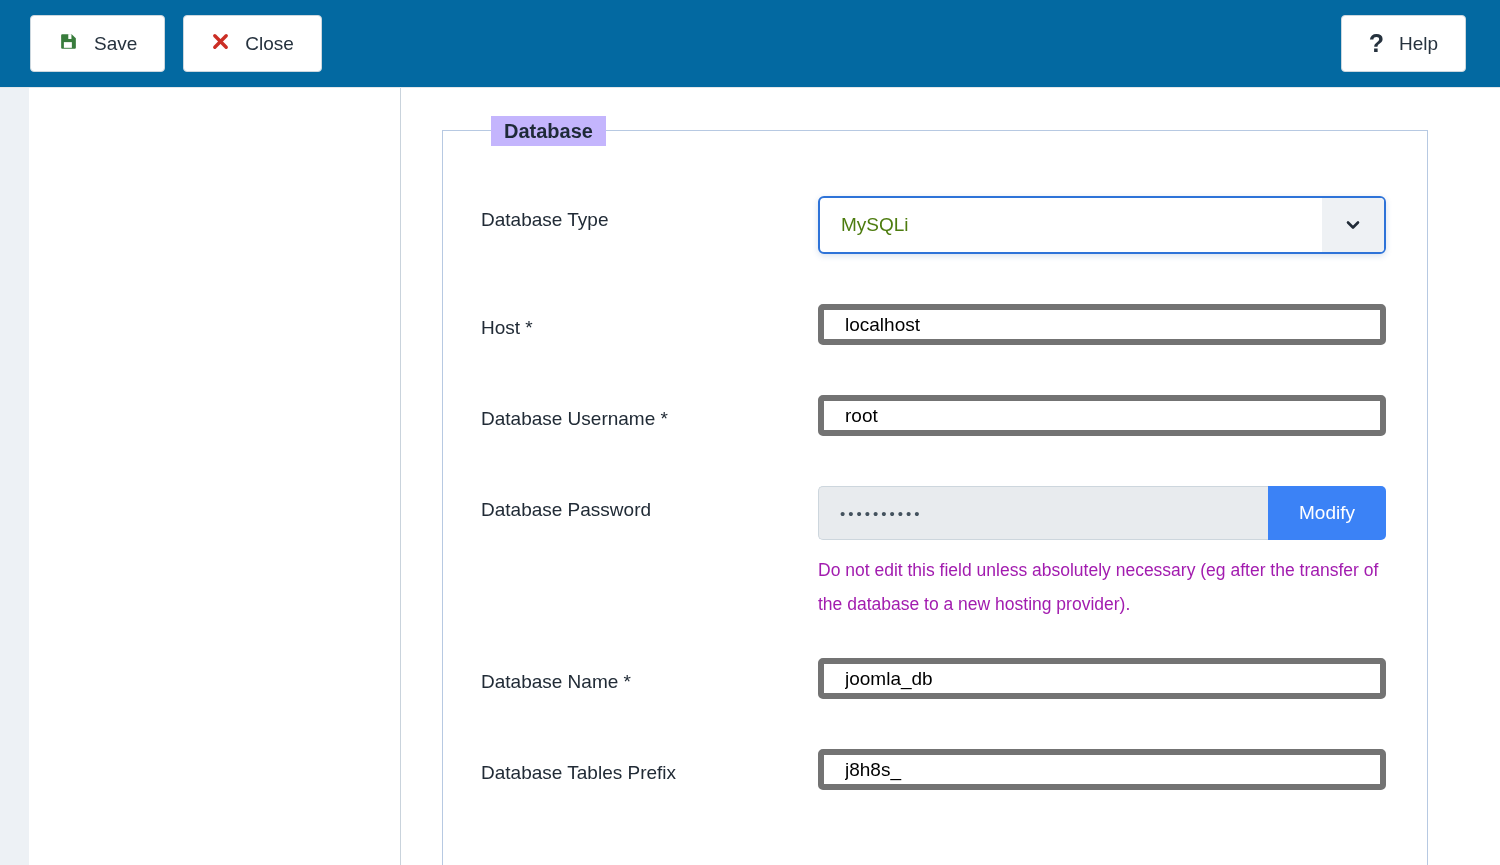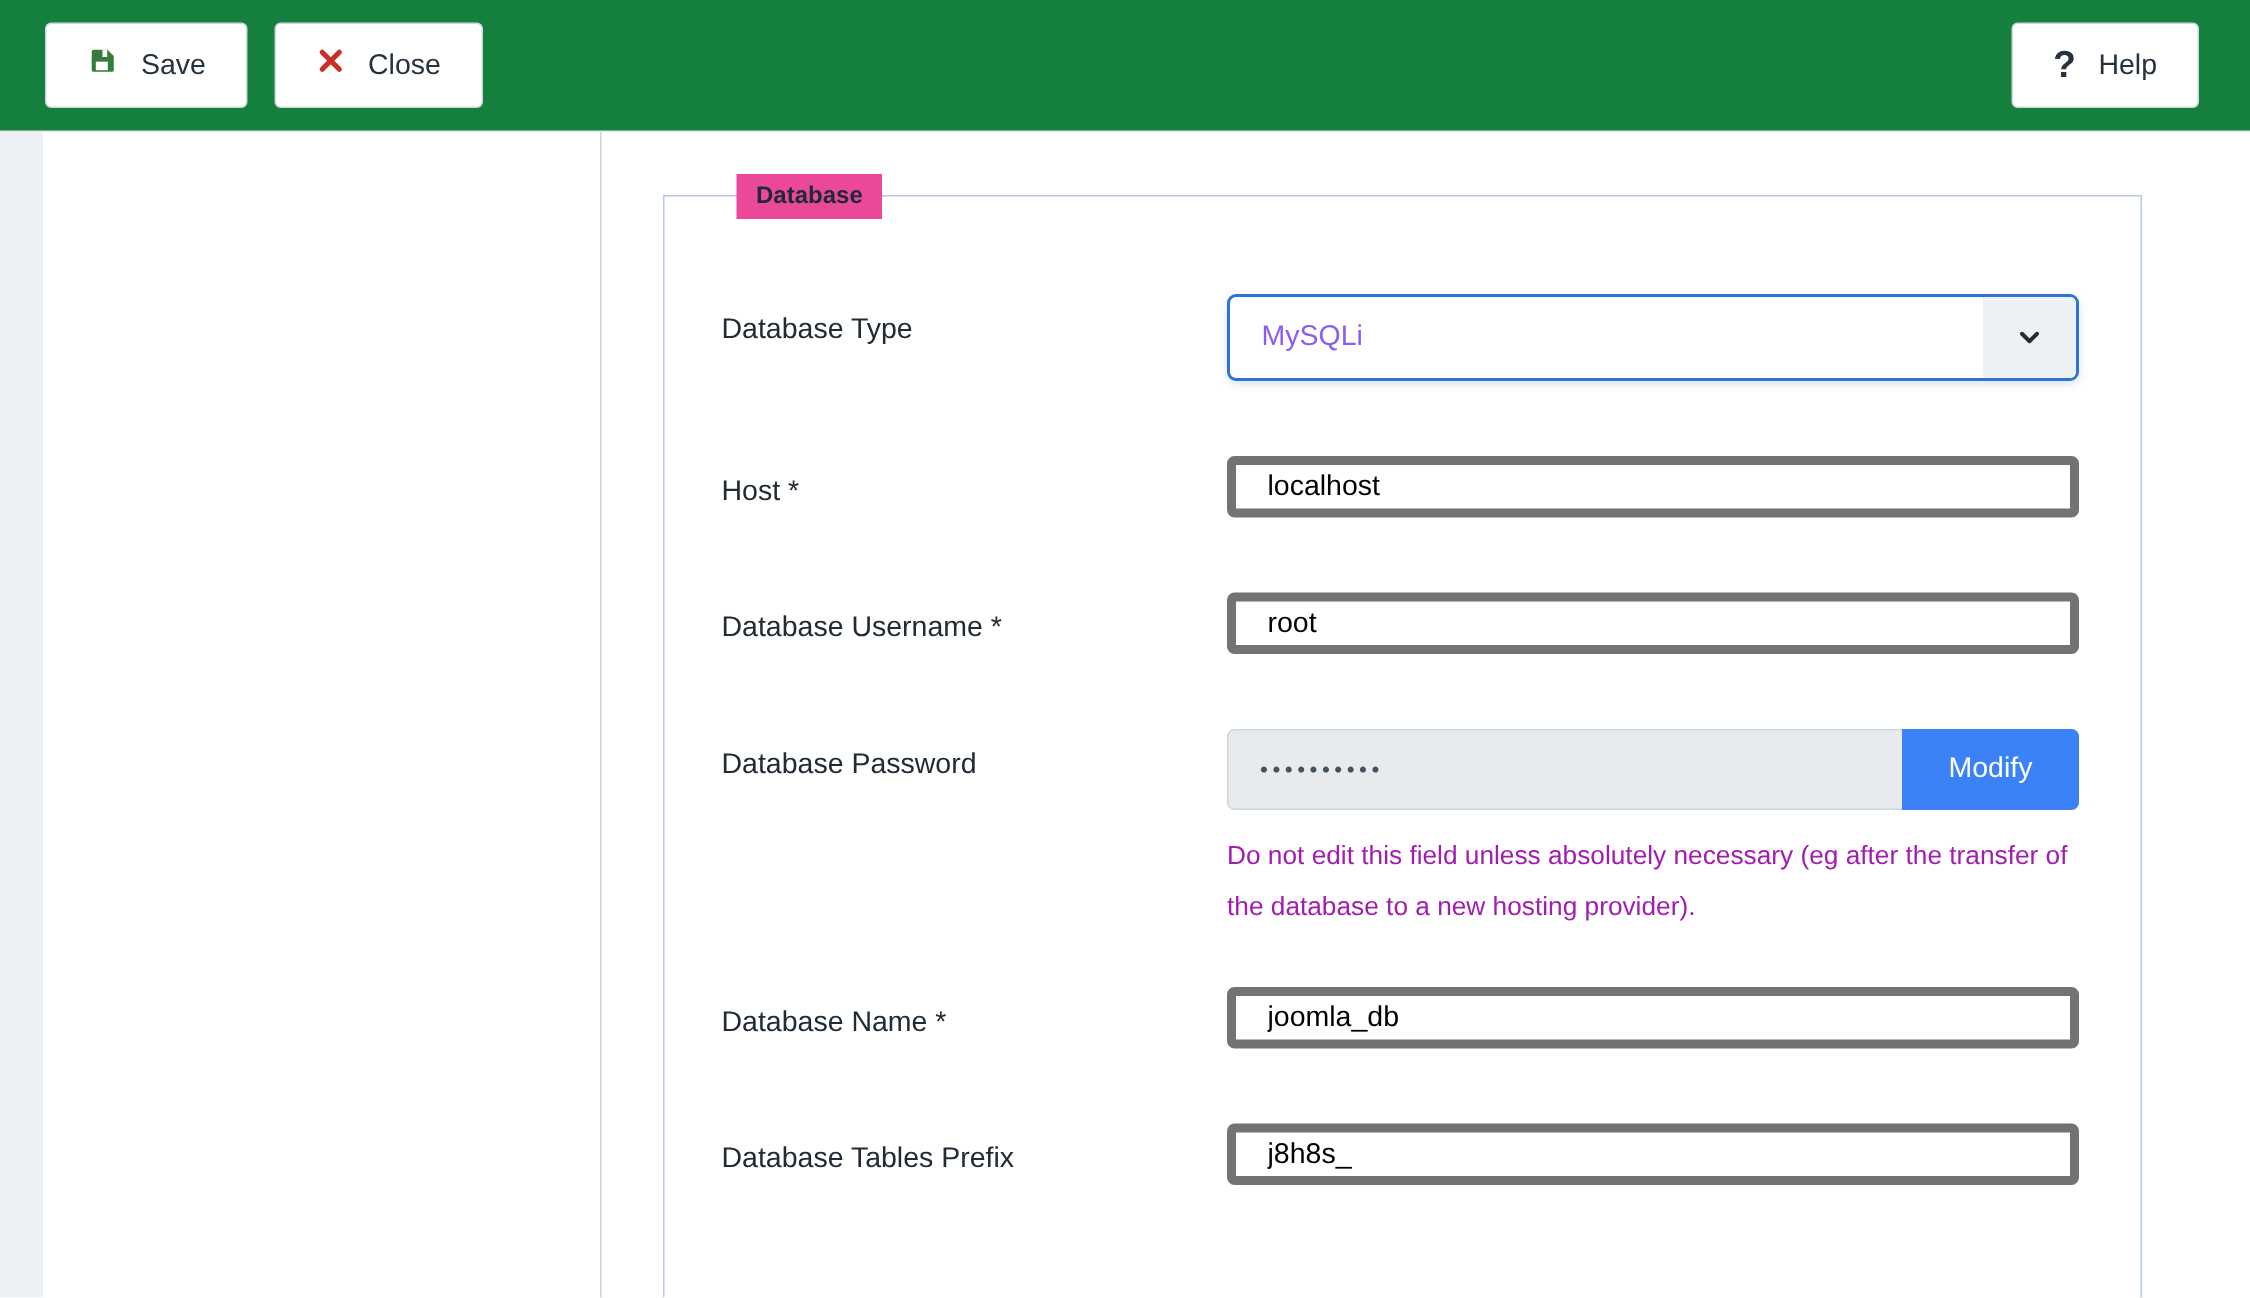--- a/index.html
+++ b/index.html
@@ -1,21 +1,21 @@
 <!DOCTYPE html>
 <html><head>
 <meta charset="utf-8">
 <style>
   * { margin:0; padding:0; box-sizing:border-box; }
   html,body { width:1500px; height:865px; overflow:hidden; background:#fff;
     font-family:"Liberation Sans", sans-serif; }
 
   
   .toolbar {
-    height:88px; background:#15803d; border-bottom:1px solid #e3e7ea;
+    height:88px; background:#0369a1; border-bottom:1px solid #e3e7ea;
     display:flex; align-items:center; padding:0 34px 0 30px;
   }
   .btn {
     display:inline-flex; align-items:center; gap:15px; height:57px;
     padding:0 27px; background:#fff; border:1px solid #ccd7de; border-radius:4px;
     font-size:19px; color:#26323e; cursor:pointer; white-space:nowrap;
     font-family:"Liberation Sans", sans-serif;
   }
   .btn + .btn { margin-left:16px; }
   .btn.close-btn { margin-left:18px; }
@@ -27,42 +27,42 @@
   .rail { width:29px; background:#edf1f5; flex:0 0 29px; }
   .sidebar { width:372px; flex:0 0 372px; background:#fff; border-right:1px solid #c9d3dc; }
   .main { flex:1; padding:42px 72px 0 41px; overflow:hidden; }
 
   
   .panel {
     position:relative; border:1px solid #b7c9e2; border-bottom:none;
     height:1000px; padding:65px 41px 0 38px;
   }
   .panel-legend {
-    position:absolute; top:-15px; left:48px; background:#ec4899; padding:0 13px;
-    font-size:16px; font-weight:700; color:#1e2a38; line-height:30px;
+    position:absolute; top:-15px; left:48px; background:#c4b5fd; padding:0 13px;
+    font-size:20px; font-weight:700; color:#1e2a38; line-height:30px;
   }
 
   
   .row { display:flex; margin-bottom:50px; }
   .row-label { flex:0 0 337px; font-size:19px; color:#212b36; padding-top:13px; }
   .row-control { flex:1; min-width:0; }
 
   .text-input {
     width:100%; height:41px; border:6px solid #737373; border-radius:5px;
     padding:0 21px; font-size:19px; color:#000000; background:#fff; outline:none;
     font-family:"Liberation Sans", sans-serif;
   }
 
   
   .select {
     height:58px; border:2px solid #2e73d8; border-radius:6px; background:#fff;
     display:flex; align-items:center; overflow:hidden; cursor:pointer;
     box-shadow:0 2px 6px rgba(40,90,160,0.18);
   }
-  .select-value { flex:1; padding-left:21px; font-size:19px; color:#8b5cf6; }
+  .select-value { flex:1; padding-left:21px; font-size:19px; color:#4d7c0f; }
   .select-arrow {
     width:62px; height:100%; background:#eef1f4; display:flex;
     align-items:center; justify-content:center;
   }
 
   
   .input-group { display:flex; height:54px; }
   .masked-input {
     flex:1; min-width:0; height:54px; background:#e8ebee;
     border:1px solid #cdd6dd; border-right:none; border-radius:5px 0 0 5px;

